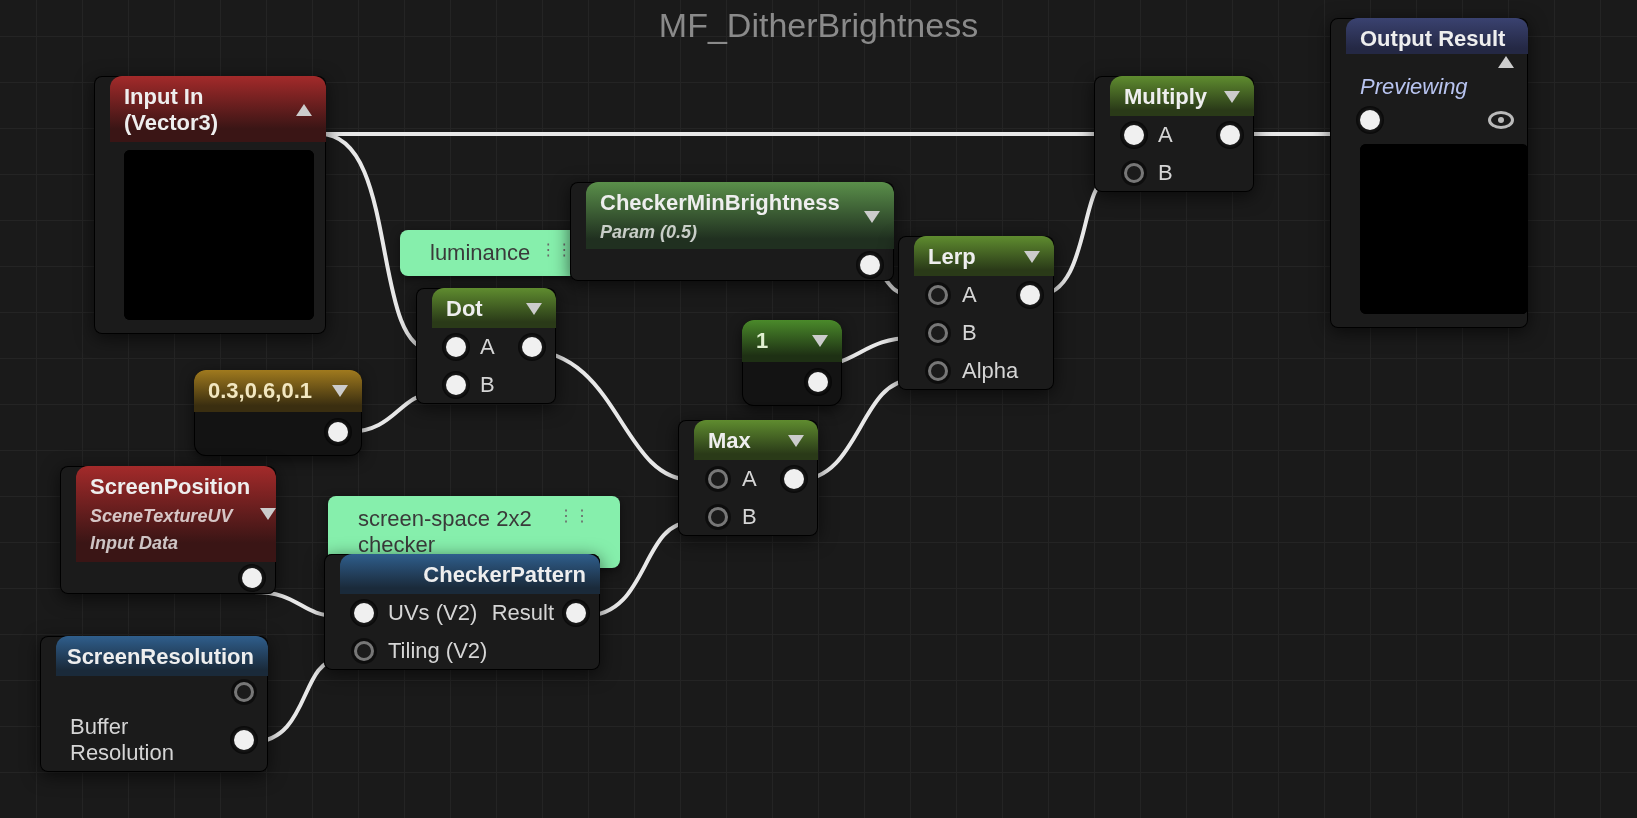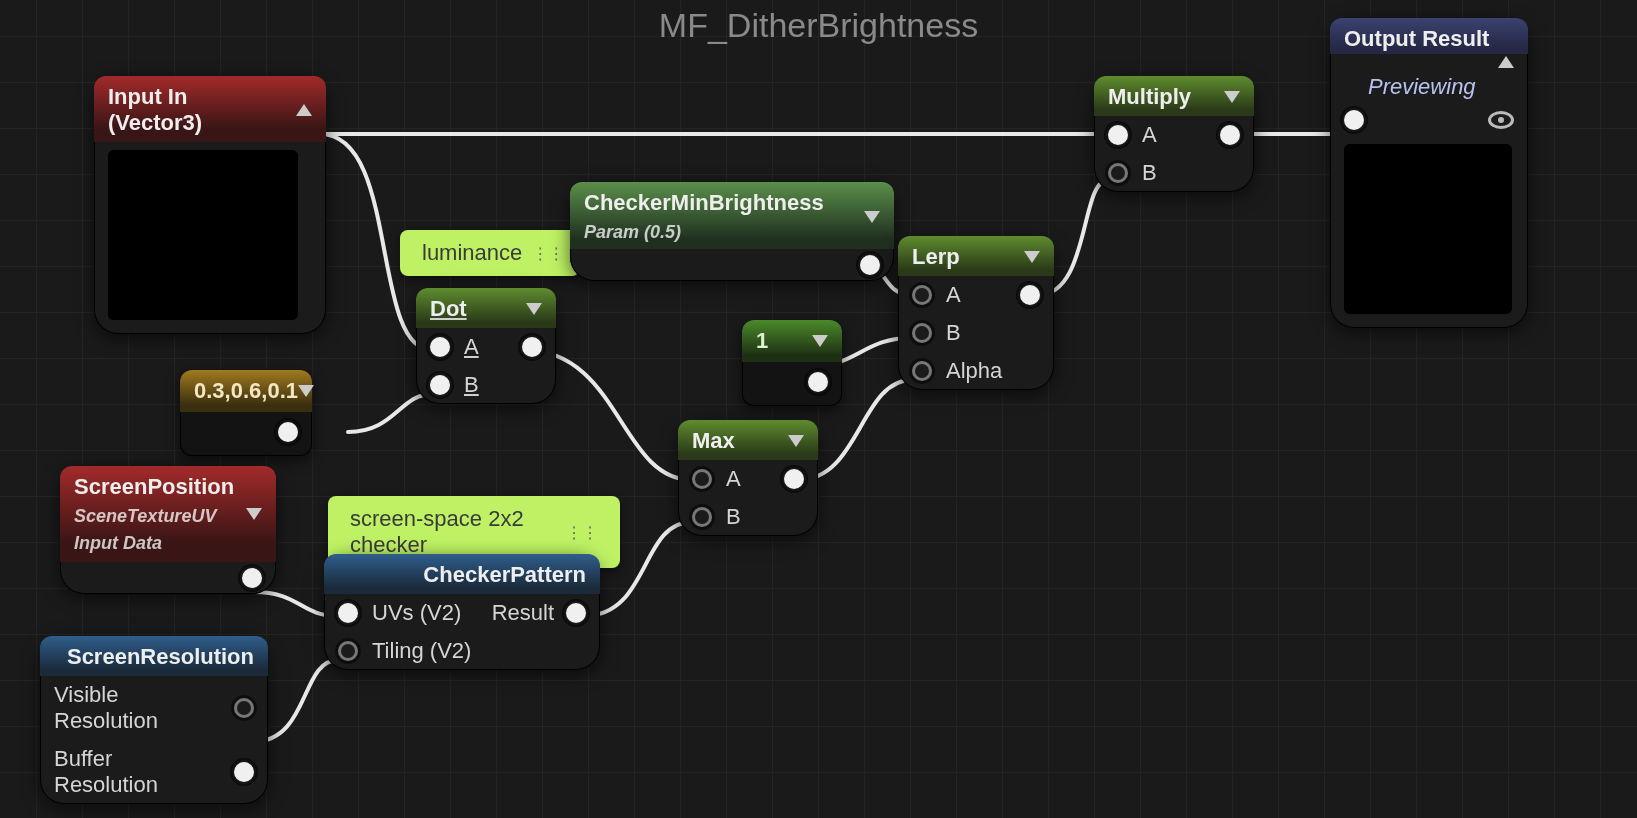--- a/index.html
+++ b/index.html
@@ -27,23 +27,24 @@
     font-size: 34px;
     color: #8a8a8a;
     font-weight: 400;
   }
   svg.wires { position: absolute; inset: 0; width: 100%; height: 100%; pointer-events: none; }
   .wire { fill: none; stroke: #e8e8e8; stroke-width: 4; stroke-linecap: round; }
 
   .node {
     position: absolute;
     background: #1b1b1b;
-    border-radius: 24px;
+    border-radius: 8px;
     box-shadow: 0 4px 18px rgba(0,0,0,.6), inset 0 0 0 1px #000;
     min-width: 140px;
+    padding-left: 16px;
   }
   .node .hdr {
     display: flex; align-items: center; justify-content: space-between;
     padding: 8px 14px 6px 14px;
     border-radius: 12px 12px 0 0;
     font-size: 22px;
     font-weight: 600;
     color: #eee;
   }
   .hdr .sub { display:block; font-size: 18px; font-style: italic; font-weight: 700; color: rgba(255,255,255,.75); margin-top:6px; }
@@ -83,33 +84,32 @@
     display:flex; align-items:center; justify-content:space-between;
     padding: 8px 14px; font-size:22px; font-weight:600;
     border-radius:12px 12px 0 0;
   }
   .const-hdr.yellow { background: linear-gradient(#a07a1e, #3a2e10 85%); color:#f2e7c0;}
   .const-hdr.green  { background: linear-gradient(#4a8a2a, #1e3014 85%); color:#e0f0d0;}
   .const-body { display:flex; justify-content:flex-end; padding:10px 14px 14px 14px; }
 
   .comment {
     position:absolute;
-    background:#bef264; color:#3a3a3a;
+    background:#86efac; color:#3a3a3a;
     border-radius:8px;
-    padding:10px 22px;
+    padding:10px 30px;
     font-size:22px;
-    display:flex; align-items:center; gap:10px;
+    display:flex; gap:10px;
     box-shadow: 0 3px 10px rgba(0,0,0,.5);
   }
   .comment .dots { font-size:16px; color:#6a6a6a; margin-left:auto; }
 
   .previewing {
     font-style: italic; color:#b8c4f0; font-size:22px;
     padding: 6px 14px 4px 14px;
-    margin-left: 24px;
   }
   .out-eye { width:26px; height:18px; border-radius:50%; box-shadow: inset 0 0 0 3px #bbb; display:inline-block; position:relative;}
   .out-eye::after{content:"";position:absolute;left:50%;top:50%;width:6px;height:6px;background:#bbb;border-radius:50%;transform:translate(-50%,-50%);}
 </style>
 </head>
 <body>
 
 <div class="grid"></div>
 
 <svg class="wires">
@@ -147,39 +147,39 @@
     <span class="tri up"></span>
   </div>
   <div class="preview-box"></div>
 </div>
 
 <div class="comment" style="left:400px; top:230px; width:180px;">
   <span>luminance</span>
   <span class="dots">⋮⋮</span>
 </div>
 
-<div class="node" style="left:416px; top:288px; width:124px;text-decoration:underline;">
+<div class="node" style="left:416px; top:288px; width:124px;">
   <div class="hdr green">
     <span>Dot</span>
     <span class="tri"></span>
   </div>
   <div class="row between">
     <span style="display:flex;align-items:center;">
       <span class="pin pingap-l"></span>
       <span>A</span>
     </span>
     <span class="pin"></span>
   </div>
   <div class="row">
     <span class="pin pingap-l"></span>
     <span>B</span>
   </div>
 </div>
 
-<div class="const-node" style="left:180px; top:370px; width:132px;">
+<div class="const-node" style="left:194px; top:370px; width:168px;">
   <div class="const-hdr yellow">
     <span>0.3,0.6,0.1</span>
     <span class="tri"></span>
   </div>
   <div class="const-body">
       <span class="pin"></span>
     </div>
 </div>
 
 <div class="node" style="left:570px; top:182px; width:324px;">
@@ -290,21 +290,20 @@
   <div class="row right">
       <span class="pin"></span>
     </div>
 </div>
 
 <div class="node" style="left:40px; top:636px; width:228px;">
   <div class="hdr blue">
     <span>ScreenResolution</span>
   </div>
   <div class="row right">
-    <span>Visible Resolution</span>
     <span class="pin hollow pingap-r" style="margin-left:12px;"></span>
   </div>
   <div class="row right">
     <span>Buffer Resolution</span>
     <span class="pin pingap-r" style="margin-left:12px;"></span>
   </div>
 </div>
 
 <div class="comment" style="left:328px; top:496px; width:292px;">
   <span>screen-space 2x2 checker</span>

